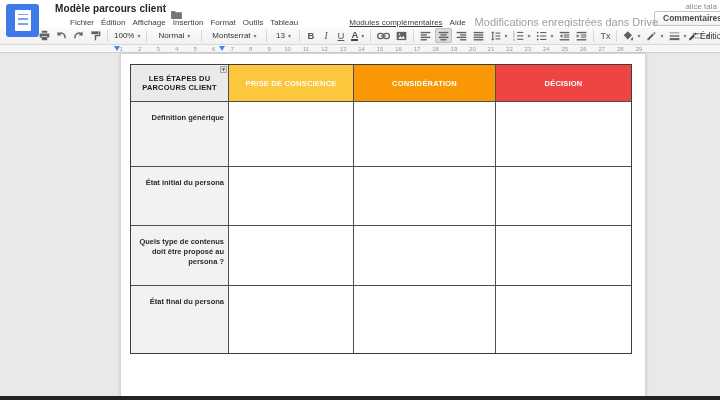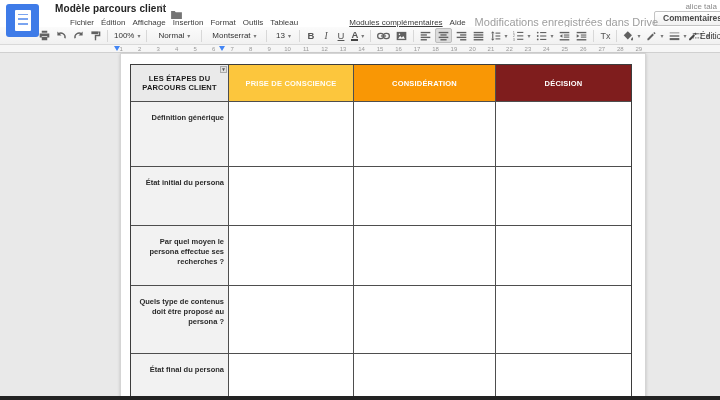--- a/index.html
+++ b/index.html
@@ -57,21 +57,21 @@
   .doc-area { position:absolute; left:0; top:53px; width:720px; height:347px; background:#e9e9e9; }
   .page { position:absolute; left:120px; top:0; width:526px; height:347px; background:#fff;
     border:1px solid #d5d5d5; box-shadow:0 1px 3px rgba(0,0,0,.18); overflow:hidden; }
   .gtable { position:absolute; left:9px; top:10px; width:502px; border:1px solid #3d3d3d; }
   .thead { display:flex; height:36px; }
   .hcell { border-right:1px solid #4e4e4e; display:flex; align-items:center; justify-content:center;
     text-align:center; font-weight:bold; font-size:7.5px; line-height:1.2; letter-spacing:.2px; position:relative; }
   .hcell:nth-child(1) { width:98px; background:#EAEAEA; color:#1a1a1a; }
   .hcell:nth-child(2) { width:125px; background:#FCC63D; color:#FFFDF5; }
   .hcell:nth-child(3) { width:142px; background:#F99705; color:#FFFFFF; }
-  .hcell:nth-child(4) { flex:1; border-right:none; background:#7f1d1d; color:#FFFFFF; }
+  .hcell:nth-child(4) { flex:1; border-right:none; background:#ef4444; color:#FFFFFF; }
   .tbl-selector { position:absolute; top:1px; right:1px; width:7px; height:7px; background:#e0e0e0;
     border:1px solid #ababab; font-size:5px; line-height:5px; color:#555; text-align:center; }
   .trow { display:flex; }
   .trow .cell { border-right:1px solid #4e4e4e; border-top:1px solid #4e4e4e; background:#fff; }
   .trow .cell:nth-child(1) { width:98px; background:#F2F2F2; text-align:right;
     font-weight:bold; font-size:7.5px; color:#2b2b2b; line-height:1.3; padding:11px 4px 0; }
   .trow .cell:nth-child(2) { width:125px; }
   .trow .cell:nth-child(3) { width:142px; }
   .trow .cell:nth-child(4) { flex:1; border-right:none; }
   .trows .trow:nth-child(1) .cell { height:65px; }
@@ -386,26 +386,20 @@
             <div class="cell"></div>
             <div class="cell"></div>
           </div>
             <div class="trow">
             <div class="cell"><span>État initial du persona</span></div>
             <div class="cell"></div>
             <div class="cell"></div>
             <div class="cell"></div>
           </div>
             <div class="trow">
-            <div class="cell"><span>Par quel moyen le persona effectue ses recherches ?</span></div>
-            <div class="cell"></div>
-            <div class="cell"></div>
-            <div class="cell"></div>
-          </div>
-            <div class="trow">
             <div class="cell"><span>Quels type de contenus doit être proposé au persona ?</span></div>
             <div class="cell"></div>
             <div class="cell"></div>
             <div class="cell"></div>
           </div>
             <div class="trow">
             <div class="cell"><span>État final du persona</span></div>
             <div class="cell"></div>
             <div class="cell"></div>
             <div class="cell"></div>

